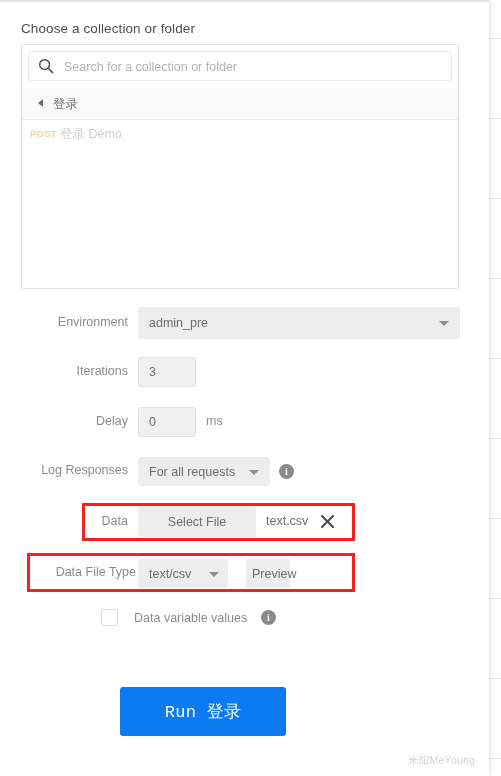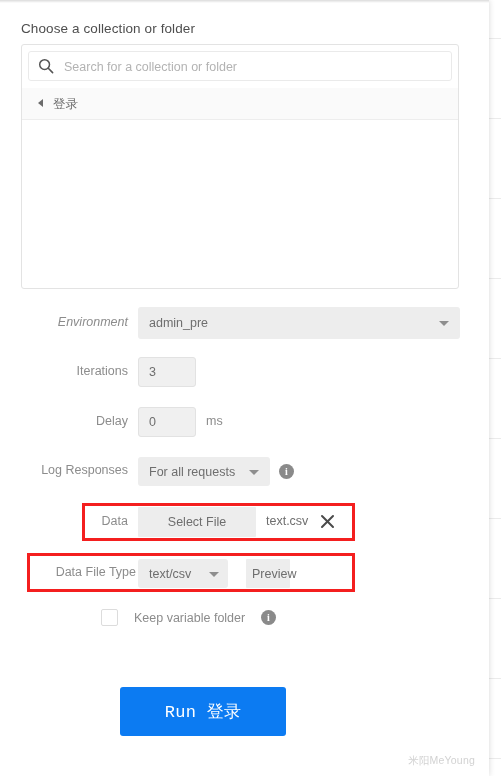--- a/index.html
+++ b/index.html
@@ -312,25 +312,29 @@
         </svg>
       </span>
       <input class="search-input" type="text" placeholder="Search for a collection or folder" style="">
     </div>
 
     <div class="folder-header">
       <span class="folder-caret"></span>
       <span class="folder-name">登录</span>
     </div>
 
+    <div class="request-row">
+      <span class="req-method">POST</span>
+      <span class="req-name">登录 Demo</span>
+    </div>
 
   </div>
 
   <div class="row" style="top:307px; height:32px;">
-    <span class="lbl" style="left:0; width:128px; top:8px;font-style:italic;">Environment</span>
+    <span class="lbl" style="left:0; width:128px; top:8px;">Environment</span>
     <div class="select" style="left:138px; top:0; width:322px; height:32px;">
       <span class="sel-text">admin_pre</span>
       <span class="caret-down" style="right:11px;"></span>
     </div>
   </div>
 
   <div class="row" style="top:357px; height:30px;">
     <span class="lbl" style="left:0; width:128px; top:7px;">Iterations</span>
     <input class="textbox" style="left: 138px; top: 0px; width: 58px; height: 30px;" type="text" value="3">
   </div>
@@ -368,21 +372,21 @@
     <div class="select" style="left:138px; top:0; width:90px; height:29px;">
       <span class="sel-text">text/csv</span>
       <span class="caret-down" style="right:9px;"></span>
     </div>
     <button class="btn-grey" style="left:246px; top:0; width:44px; height:29px;">Preview</button>
   </div>
   <div class="hl-box" style="left:27px; top:553px; width:328px; height:39px;"></div>
 
   <div class="row" style="top:608px; height:20px;">
     <span class="checkbox" style="left:101px; top:1px;"></span>
-    <span class="chk-label" style="left:134px; top:3px;">Keep variable folder</span>
+    <span class="chk-label" style="left:134px; top:3px;">Data variable values</span>
     <span class="info-icon" style="left:261px; top:2px;">i</span>
   </div>
 
   <button class="run-btn">Run 登录</button>
 
   <div class="watermark">米阳MeYoung</div>
 
 </div>
 
 </body></html>

